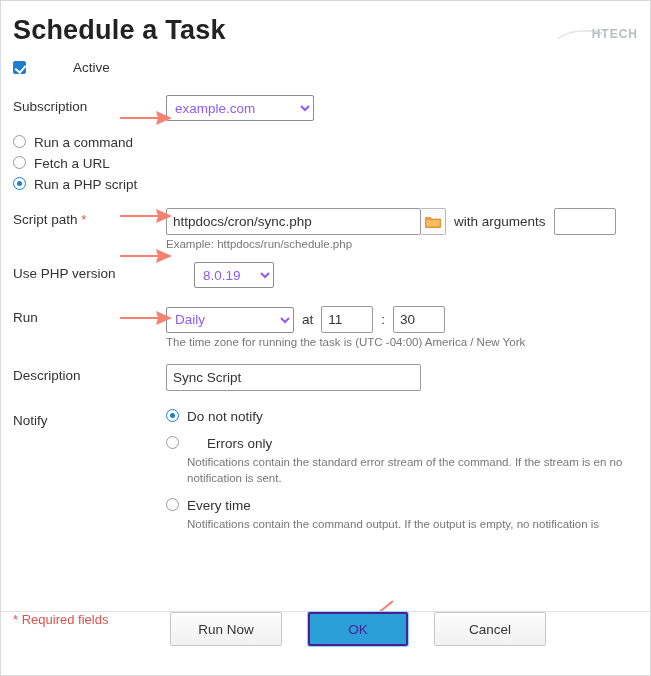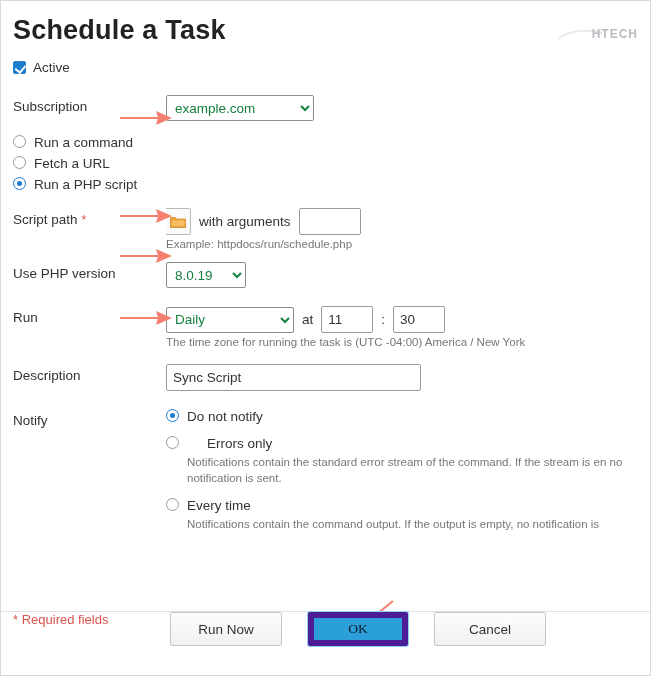--- a/index.html
+++ b/index.html
@@ -78,32 +78,32 @@
   }
   .cb:after {
     content: "";
     position: absolute;
     left: 3px; top: 1px;
     width: 5px; height: 8px;
     border: solid #fff;
     border-width: 0 2px 2px 0;
     transform: rotate(40deg);
   }
-  .active-label { font-size: 13.5px; }
+  .active-label { font-size: 13.5px; margin-left: 40px; }
 
   
   select.sel {
     height: 26px;
     font-family: "Liberation Sans", sans-serif;
     font-size: 13.5px;
     padding: 2px 4px;
     border: 1px solid #8c8c8c;
     border-radius: 2px;
     background: #fff;
-    color: #15803d;
+    color: #8b5cf6;
   }
   select.w-subs { width: 148px; }
   select.w-php { width: 80px; }
   select.w-run { width: 128px; }
 
   
   input.txt {
     height: 27px;
     font-family: "Liberation Sans", sans-serif;
     font-size: 13.5px;
@@ -199,25 +199,24 @@
     padding: 0 16px;
     border: 1px solid #c6c6c6;
     background: linear-gradient(#fdfdfd, #f1f1f1);
     color: #333;
     border-radius: 2px;
     margin-right: 10px;
     cursor: pointer;
   }
   .btn.primary {
     background: #2a9fd8;
-    border: 6px solid #4c1d95;
-    color: #0f172a;
+    border: 2px solid #4c1d95;
+    color: #4c1d95;
     box-shadow: 0 0 0 1px #8fd3ef;
     min-width: 100px;
-    font-family: Liberation Serif, serif;
   }
   .btn.wide { min-width: 112px; }
 </style>
 </head>
 <body>
 
 <div class="page">
 
   <div class="title">Schedule a Task</div>
 
@@ -260,34 +259,35 @@
       </div>
     </div>
 
     <div class="row" style="margin-top:10px;">
       <div class="label">
         <span>Script path</span>
         <span class="req">*</span>
       </div>
       <div class="ctrl">
         <div class="inline">
+          <input class="txt w-script" value="httpdocs/cron/sync.php" style="">
           <span class="folder-btn">
             <svg width="16" height="13" viewBox="0 0 16 13">
               <path d="M0.5 2.5 h5 l1.2 1.6 h8.8 v8.4 h-15 z" fill="#f0a23c" stroke="#d98d28" stroke-width="0.8"></path>
               <path d="M1 4.6 h14 v7.2 h-14 z" fill="#f8bd62" stroke="#d98d28" stroke-width="0.6"></path>
             </svg>
           </span>
           <span class="mid-text">with arguments</span>
           <input class="txt w-args" value="" style="">
         </div>
         <div class="hint">Example: httpdocs/run/schedule.php</div>
       </div>
     </div>
 
-    <div class="row" style="margin-top:12px;">
+    <div class="row" style="margin-top:12px;gap:28px;">
       <div class="label">Use PHP version</div>
       <div class="ctrl">
         <select class="sel w-php">
           <option>8.0.19</option>
         </select>
       </div>
     </div>
 
     <div class="row" style="margin-top:18px;">
       <div class="label">Run</div>

